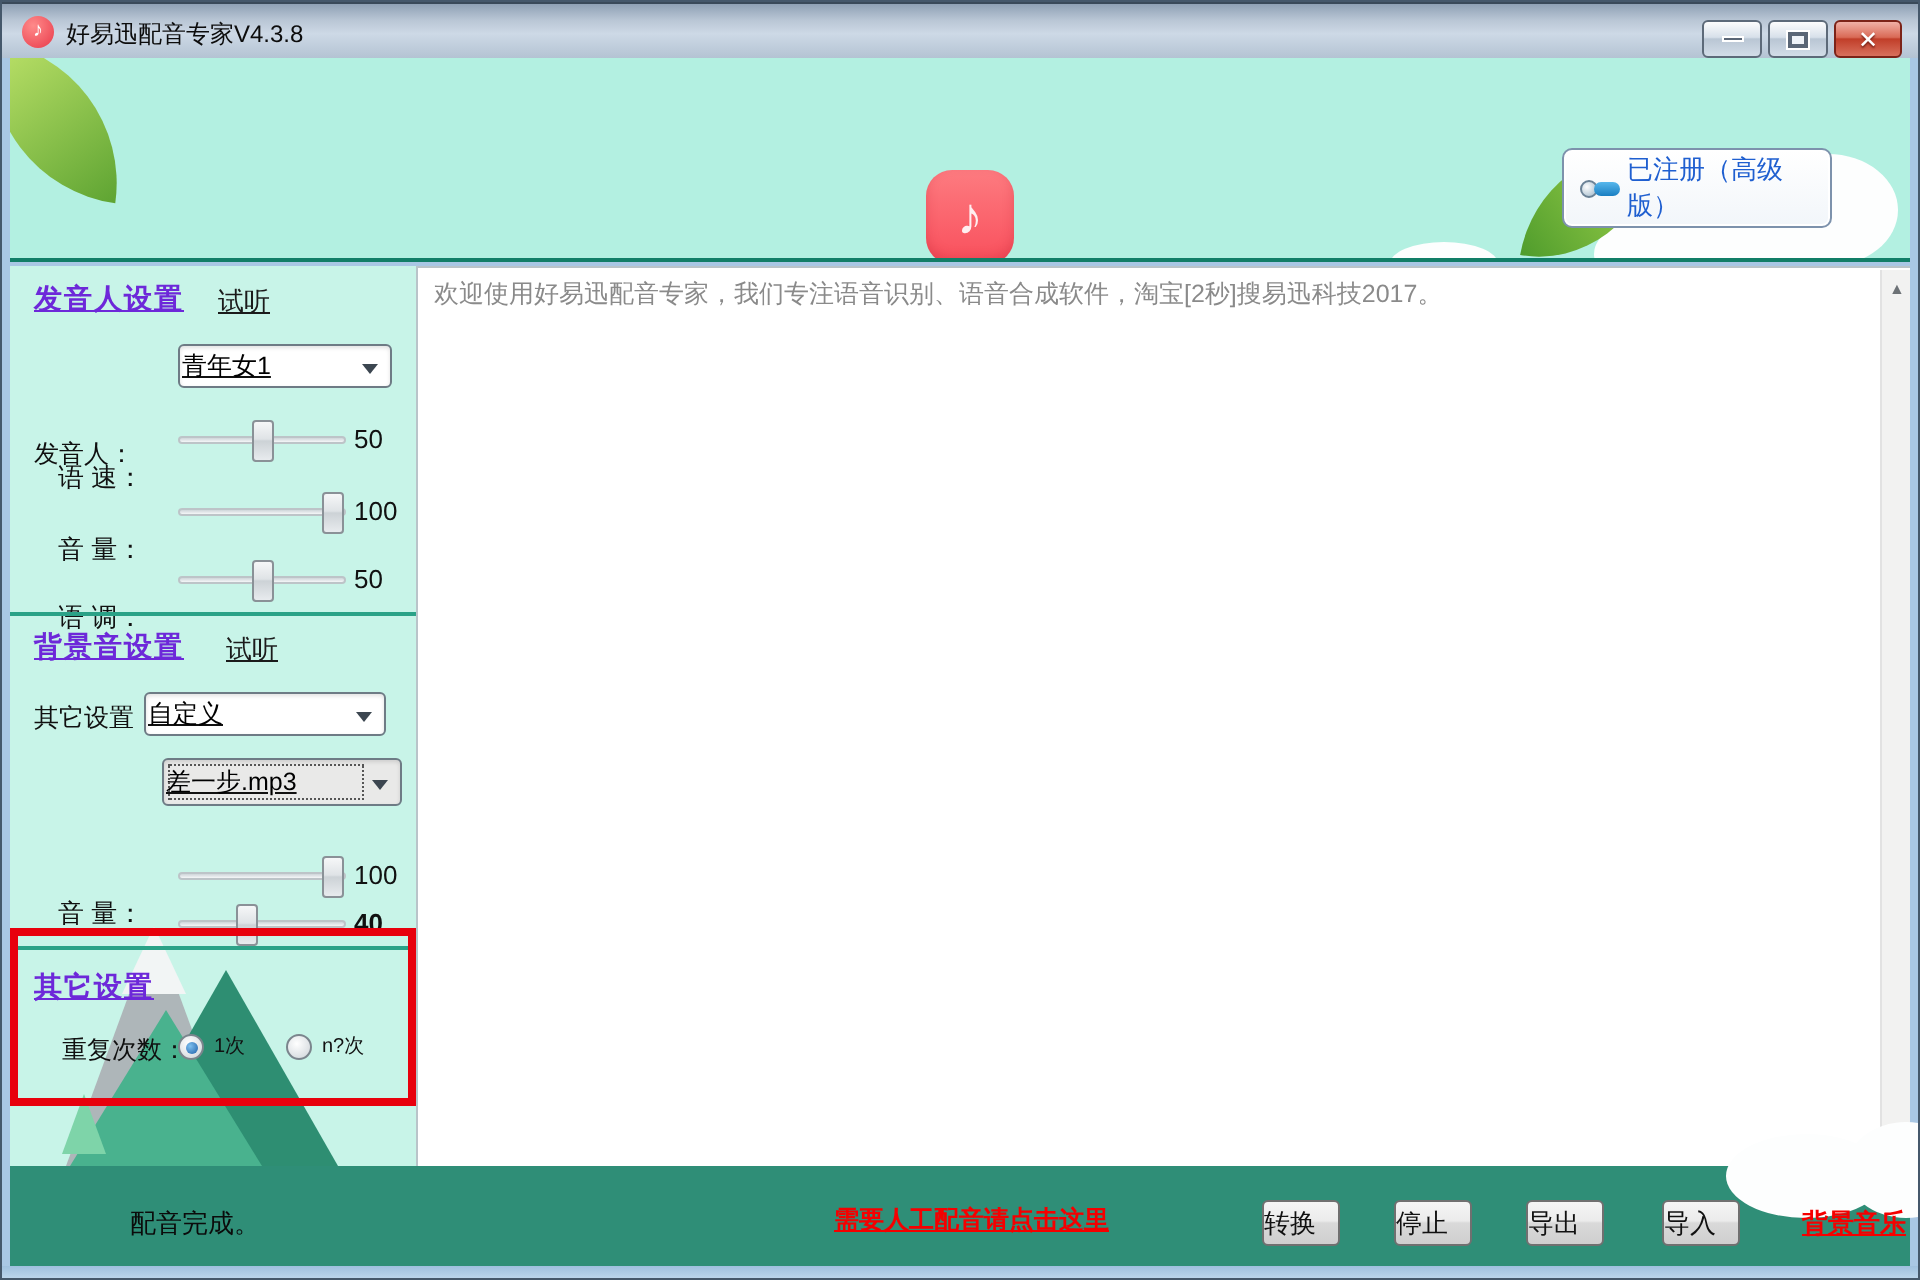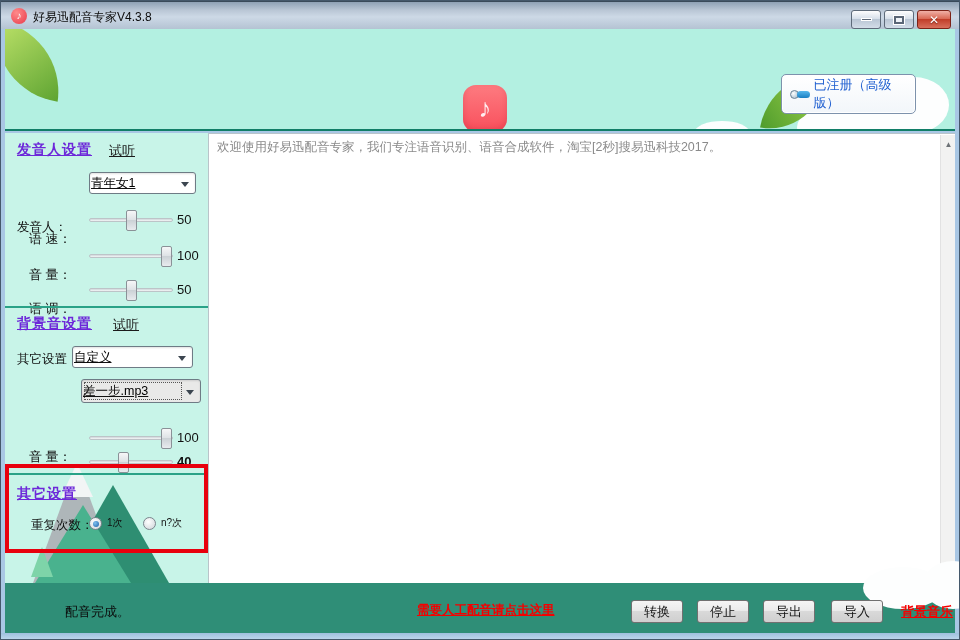--- a/index.html
+++ b/index.html
@@ -93,23 +93,23 @@
 
   
   .tri { position:absolute; width:0; height:0; }
 
   
   #footer { position:absolute; left:4px; top:582px; width:950px; height:50px; background:#2f8e77; }
   .footer-cloud { position:absolute; background:#fdfefe; border-radius:50%; z-index:1; }
   .status-text { position:absolute; left:60px; top:20px; font-size:13px; color:#0b0b0b; z-index:2; }
   .manual-link { position:absolute; left:412px; top:19px; font-size:12.5px; color:#f50000;
     text-decoration:underline; font-weight:bold; cursor:pointer; z-index:2; }
-  .f-btn { position:absolute; top:17px; width:52px; height:23px; border:1px solid #707070; border-radius:3px;
+  .f-btn { position:absolute; top:17px; width:39px; height:23px; border:1px solid #707070; border-radius:3px;
     background:linear-gradient(180deg,#f5f5f5,#ebebeb 45%,#d9d9d9 50%,#cfcfcf);
-    font-size:13px; text-align:center; line-height:21px; cursor:pointer; z-index:2;
+    font-size:13px; line-height:21px; cursor:pointer; z-index:2;
     font-family:"Liberation Sans","DejaVu Sans",sans-serif; }
   .tutorial-link { position:absolute; left:896px; top:20px; font-size:13px; color:#f50000;
     text-decoration:underline; font-weight:bold; cursor:pointer; z-index:2; }
   #bottom-border { position:absolute; left:0; top:632px; width:960px; height:8px;
     background:linear-gradient(180deg,#9fc0de,#c4dcf0); }
 </style>
 </head>
 <body>
 
 <div id="win">

